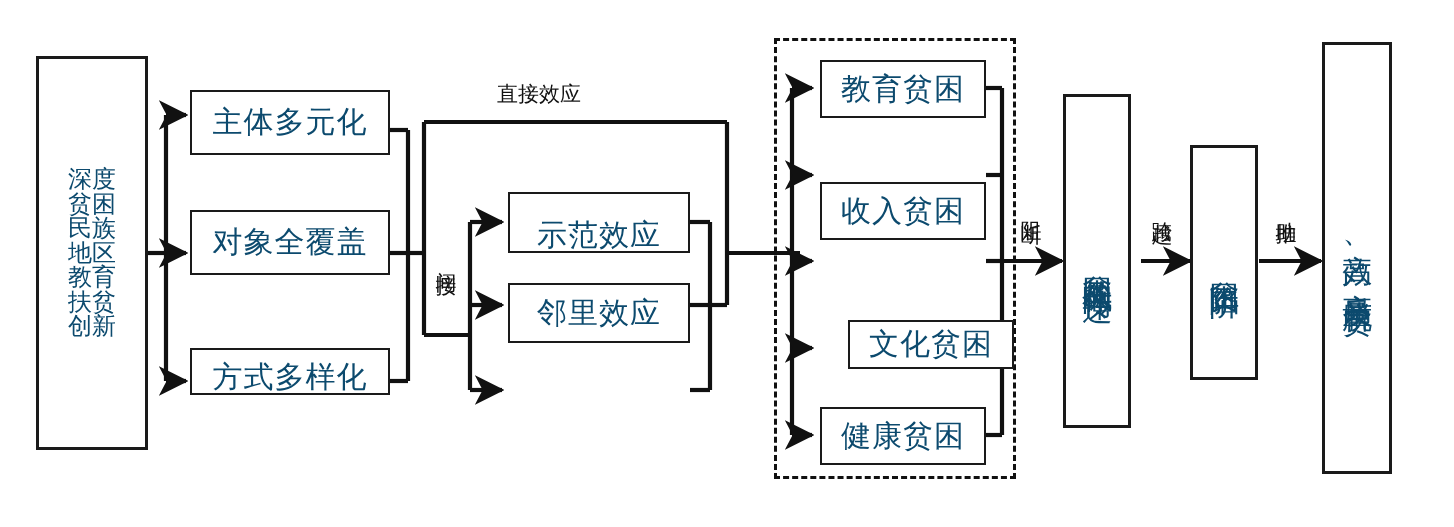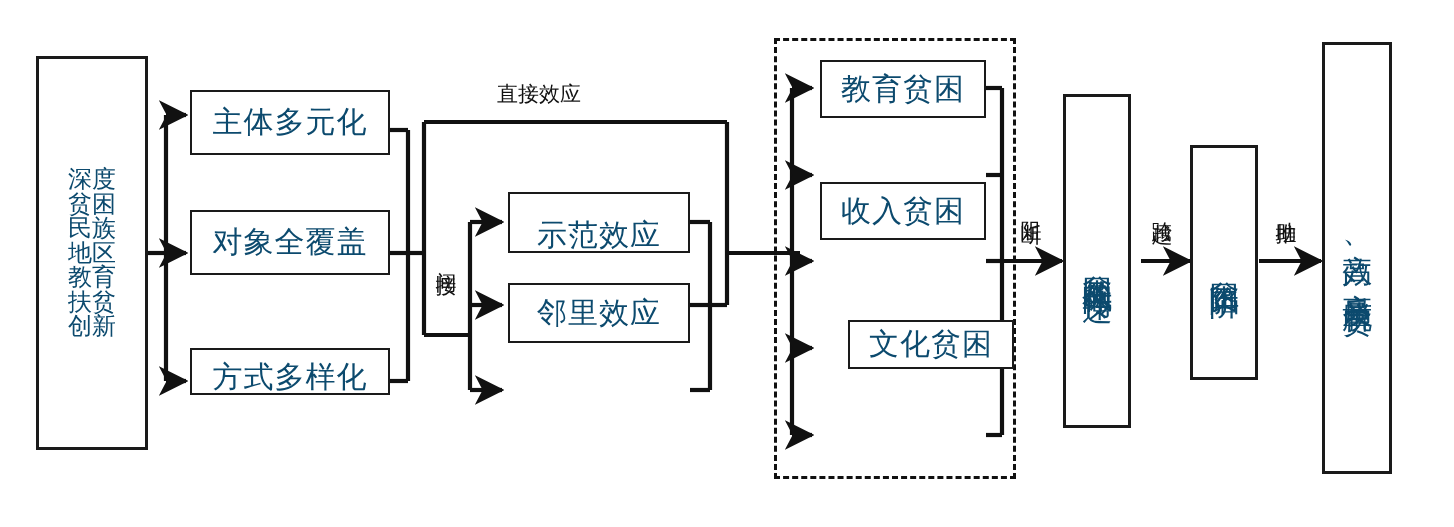--- a/index.html
+++ b/index.html
@@ -112,20 +112,23 @@
 
   <div class="node thin" style="left:820px; top:60px; width:166px; height:58px;">
     <span class="h-txt">教育贫困</span>
   </div>
   <div class="node thin" style="left:820px; top:146px; width:166px; height:58px;margin-top:36px;">
     <span class="h-txt">收入贫困</span>
   </div>
   <div class="node thin" style="left:848px; top:320px; width:166px; height:49px;">
     <span class="h-txt">文化贫困</span>
   </div>
+  <div class="node thin" style="left:820px; top:407px; width:166px; height:58px;">
+    <span class="h-txt">健康贫困</span>
+  </div>
 
   <div class="edge-label vert" style="left:1017px; top:205px;">阻断</div>
   <div class="edge-label vert" style="left:1148px; top:205px;">跨越</div>
   <div class="edge-label vert" style="left:1272px; top:205px;">助推</div>
 
   <div class="node" style="left:1063px; top:94px; width:68px; height:334px;">
     <span class="v-txt">贫困的代际传递</span>
   </div>
   <div class="node" style="left:1190px; top:145px; width:68px; height:235px;">
     <span class="v-txt">贫困陷阱</span>

